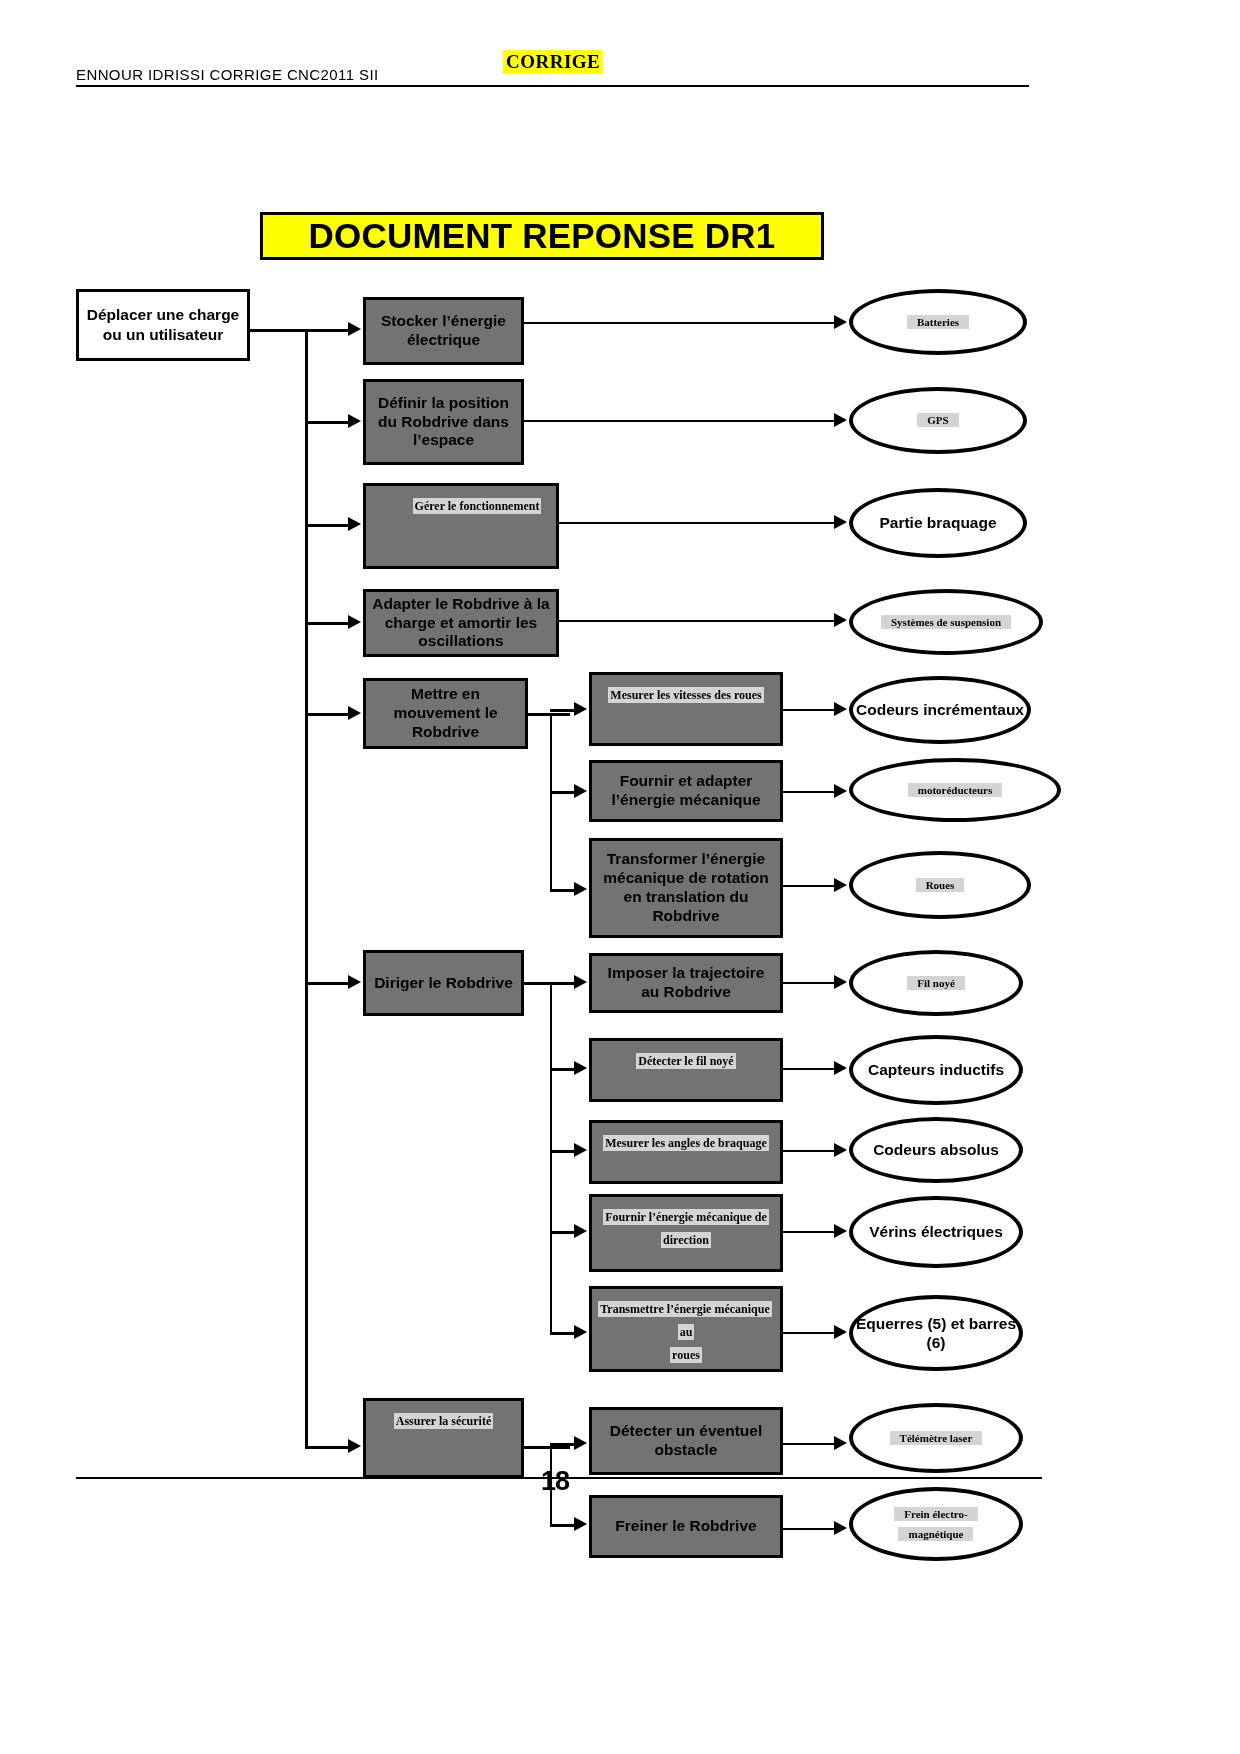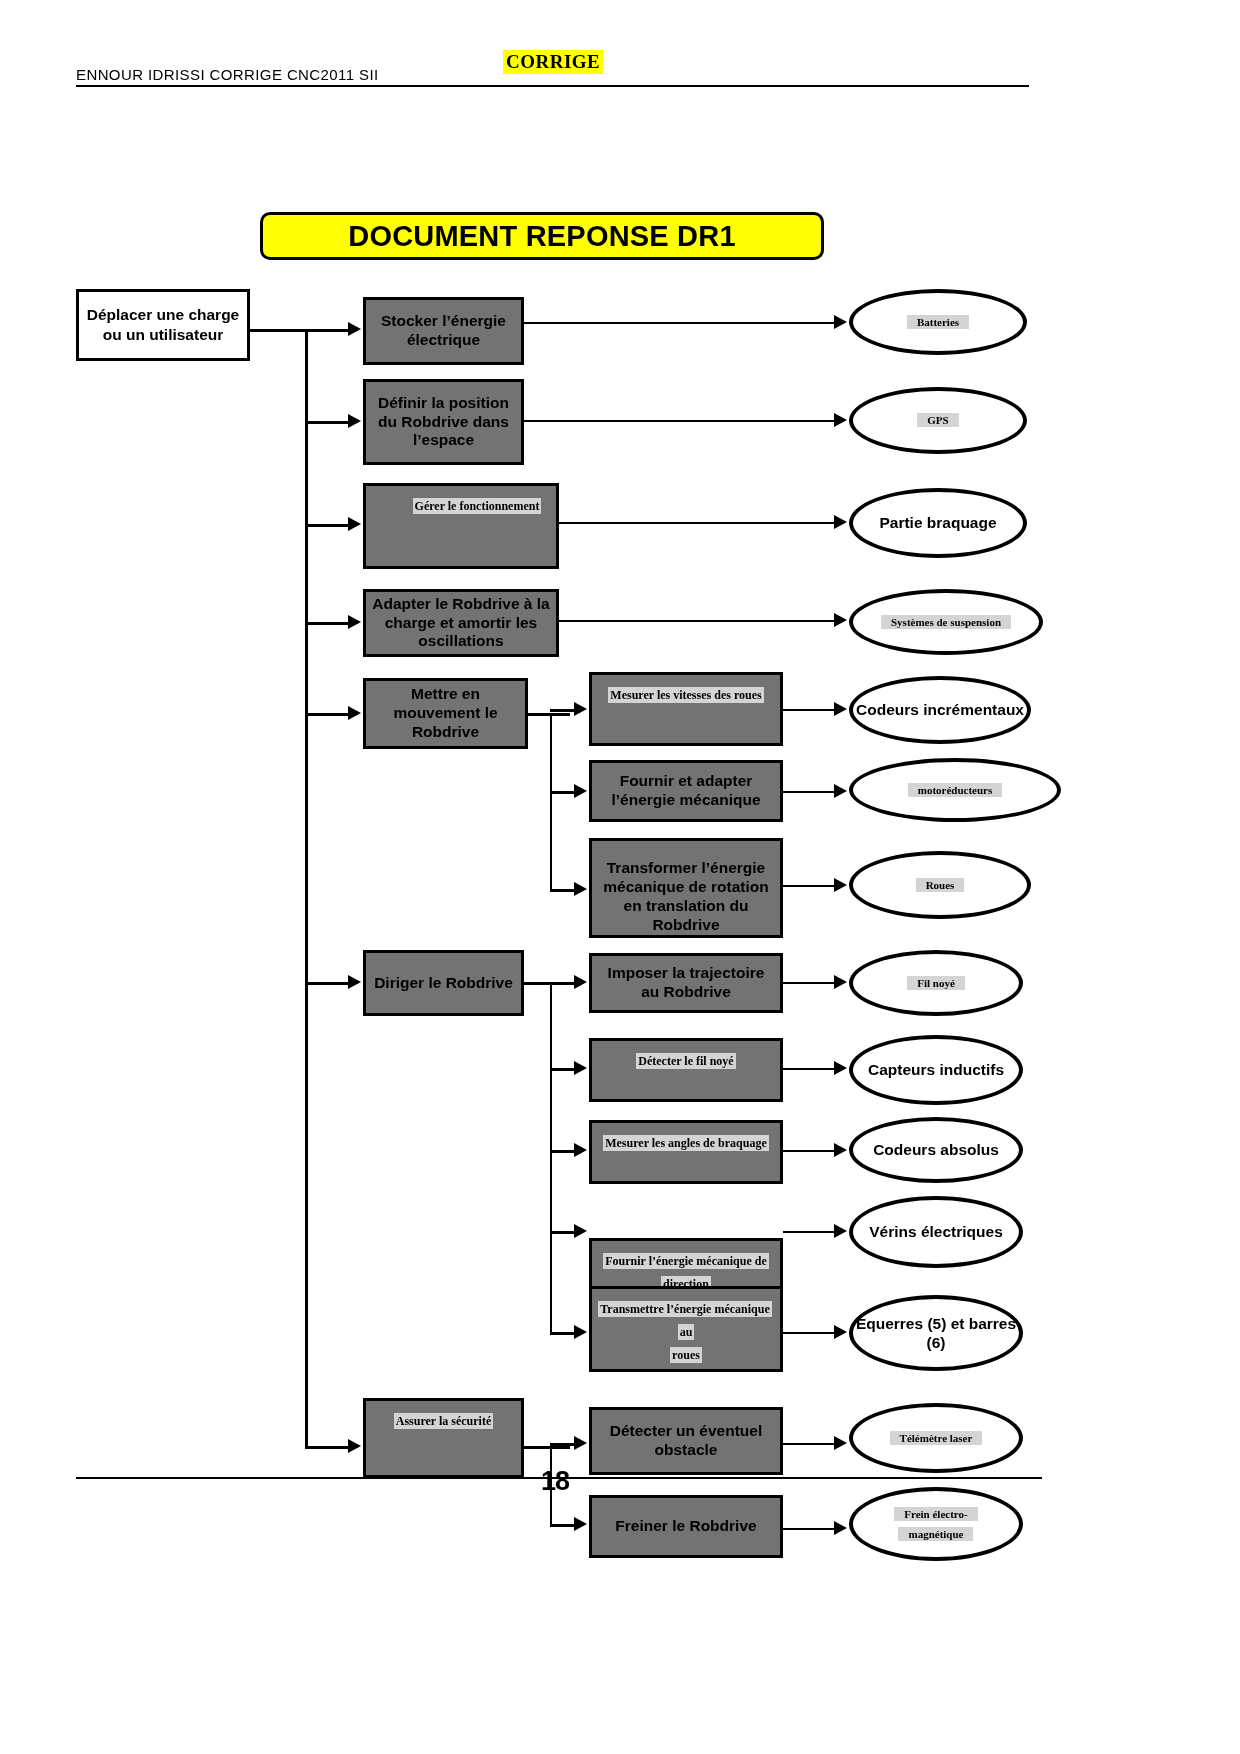--- a/index.html
+++ b/index.html
@@ -24,23 +24,23 @@
     position:absolute; left:503px; top:50px;
     background:#ffff00; color:#000;
     font-family:"Liberation Serif", serif;
     font-weight:bold; font-size:19px; letter-spacing:.5px;
     padding:1px 3px;
   }
 
   
   .banner {
     position:absolute; left:260px; top:212px; width:564px; height:48px;
-    background:#ffff00; border:3px solid #000; border-radius:10px;
+    background:#ffff00; border:3px solid #000; border-radius:0;
     display:flex; align-items:center; justify-content:center;
-    font-size:29px; font-weight:bold; letter-spacing:.2px;
+    font-size:35px; font-weight:bold; letter-spacing:.2px;
   }
 
   
   .box {
     position:absolute; border:3px solid #000; background:#737373;
     display:flex; align-items:center; justify-content:center;
     text-align:center;
   }
   .box .lbl { font-size:15.5px; font-weight:bold; line-height:1.22; padding:0 6px; }
   
@@ -145,37 +145,37 @@
   </div>
 
   <div class="box snippet" style="left:589px; top:672px; width:194px; height:74px;">
     <div class="lbl"><span class="hl">Mesurer les vitesses des roues</span></div>
   </div>
 
   <div class="box" style="left:589px; top:760px; width:194px; height:62px;">
     <div class="lbl">Fournir et adapter l’énergie mécanique</div>
   </div>
 
-  <div class="box" style="left:589px; top:838px; width:194px; height:100px;align-items:flex-end;">
+  <div class="box" style="left:589px; top:838px; width:194px; height:100px;">
     <div class="lbl">Transformer l’énergie mécanique de rotation en translation du Robdrive</div>
   </div>
 
   <div class="box" style="left:589px; top:953px; width:194px; height:60px;">
     <div class="lbl">Imposer la trajectoire au Robdrive</div>
   </div>
 
   <div class="box snippet" style="left:589px; top:1038px; width:194px; height:64px;">
     <div class="lbl"><span class="hl">Détecter le fil noyé</span></div>
   </div>
 
   <div class="box snippet" style="left:589px; top:1120px; width:194px; height:64px;">
     <div class="lbl"><span class="hl">Mesurer les angles de braquage</span></div>
   </div>
 
-  <div class="box snippet" style="left:589px; top:1194px; width:194px; height:78px;margin-top:44px;">
+  <div class="box snippet" style="left:589px; top:1194px; width:194px; height:78px;">
     <div class="lbl">
       <span class="hl">Fournir l’énergie mécanique de</span><br>
       <span class="hl">direction</span>
     </div>
   </div>
 
   <div class="box snippet" style="left:589px; top:1286px; width:194px; height:86px;">
     <div class="lbl">
       <span class="hl">Transmettre l’énergie mécanique  au</span><br>
       <span class="hl">roues</span>

